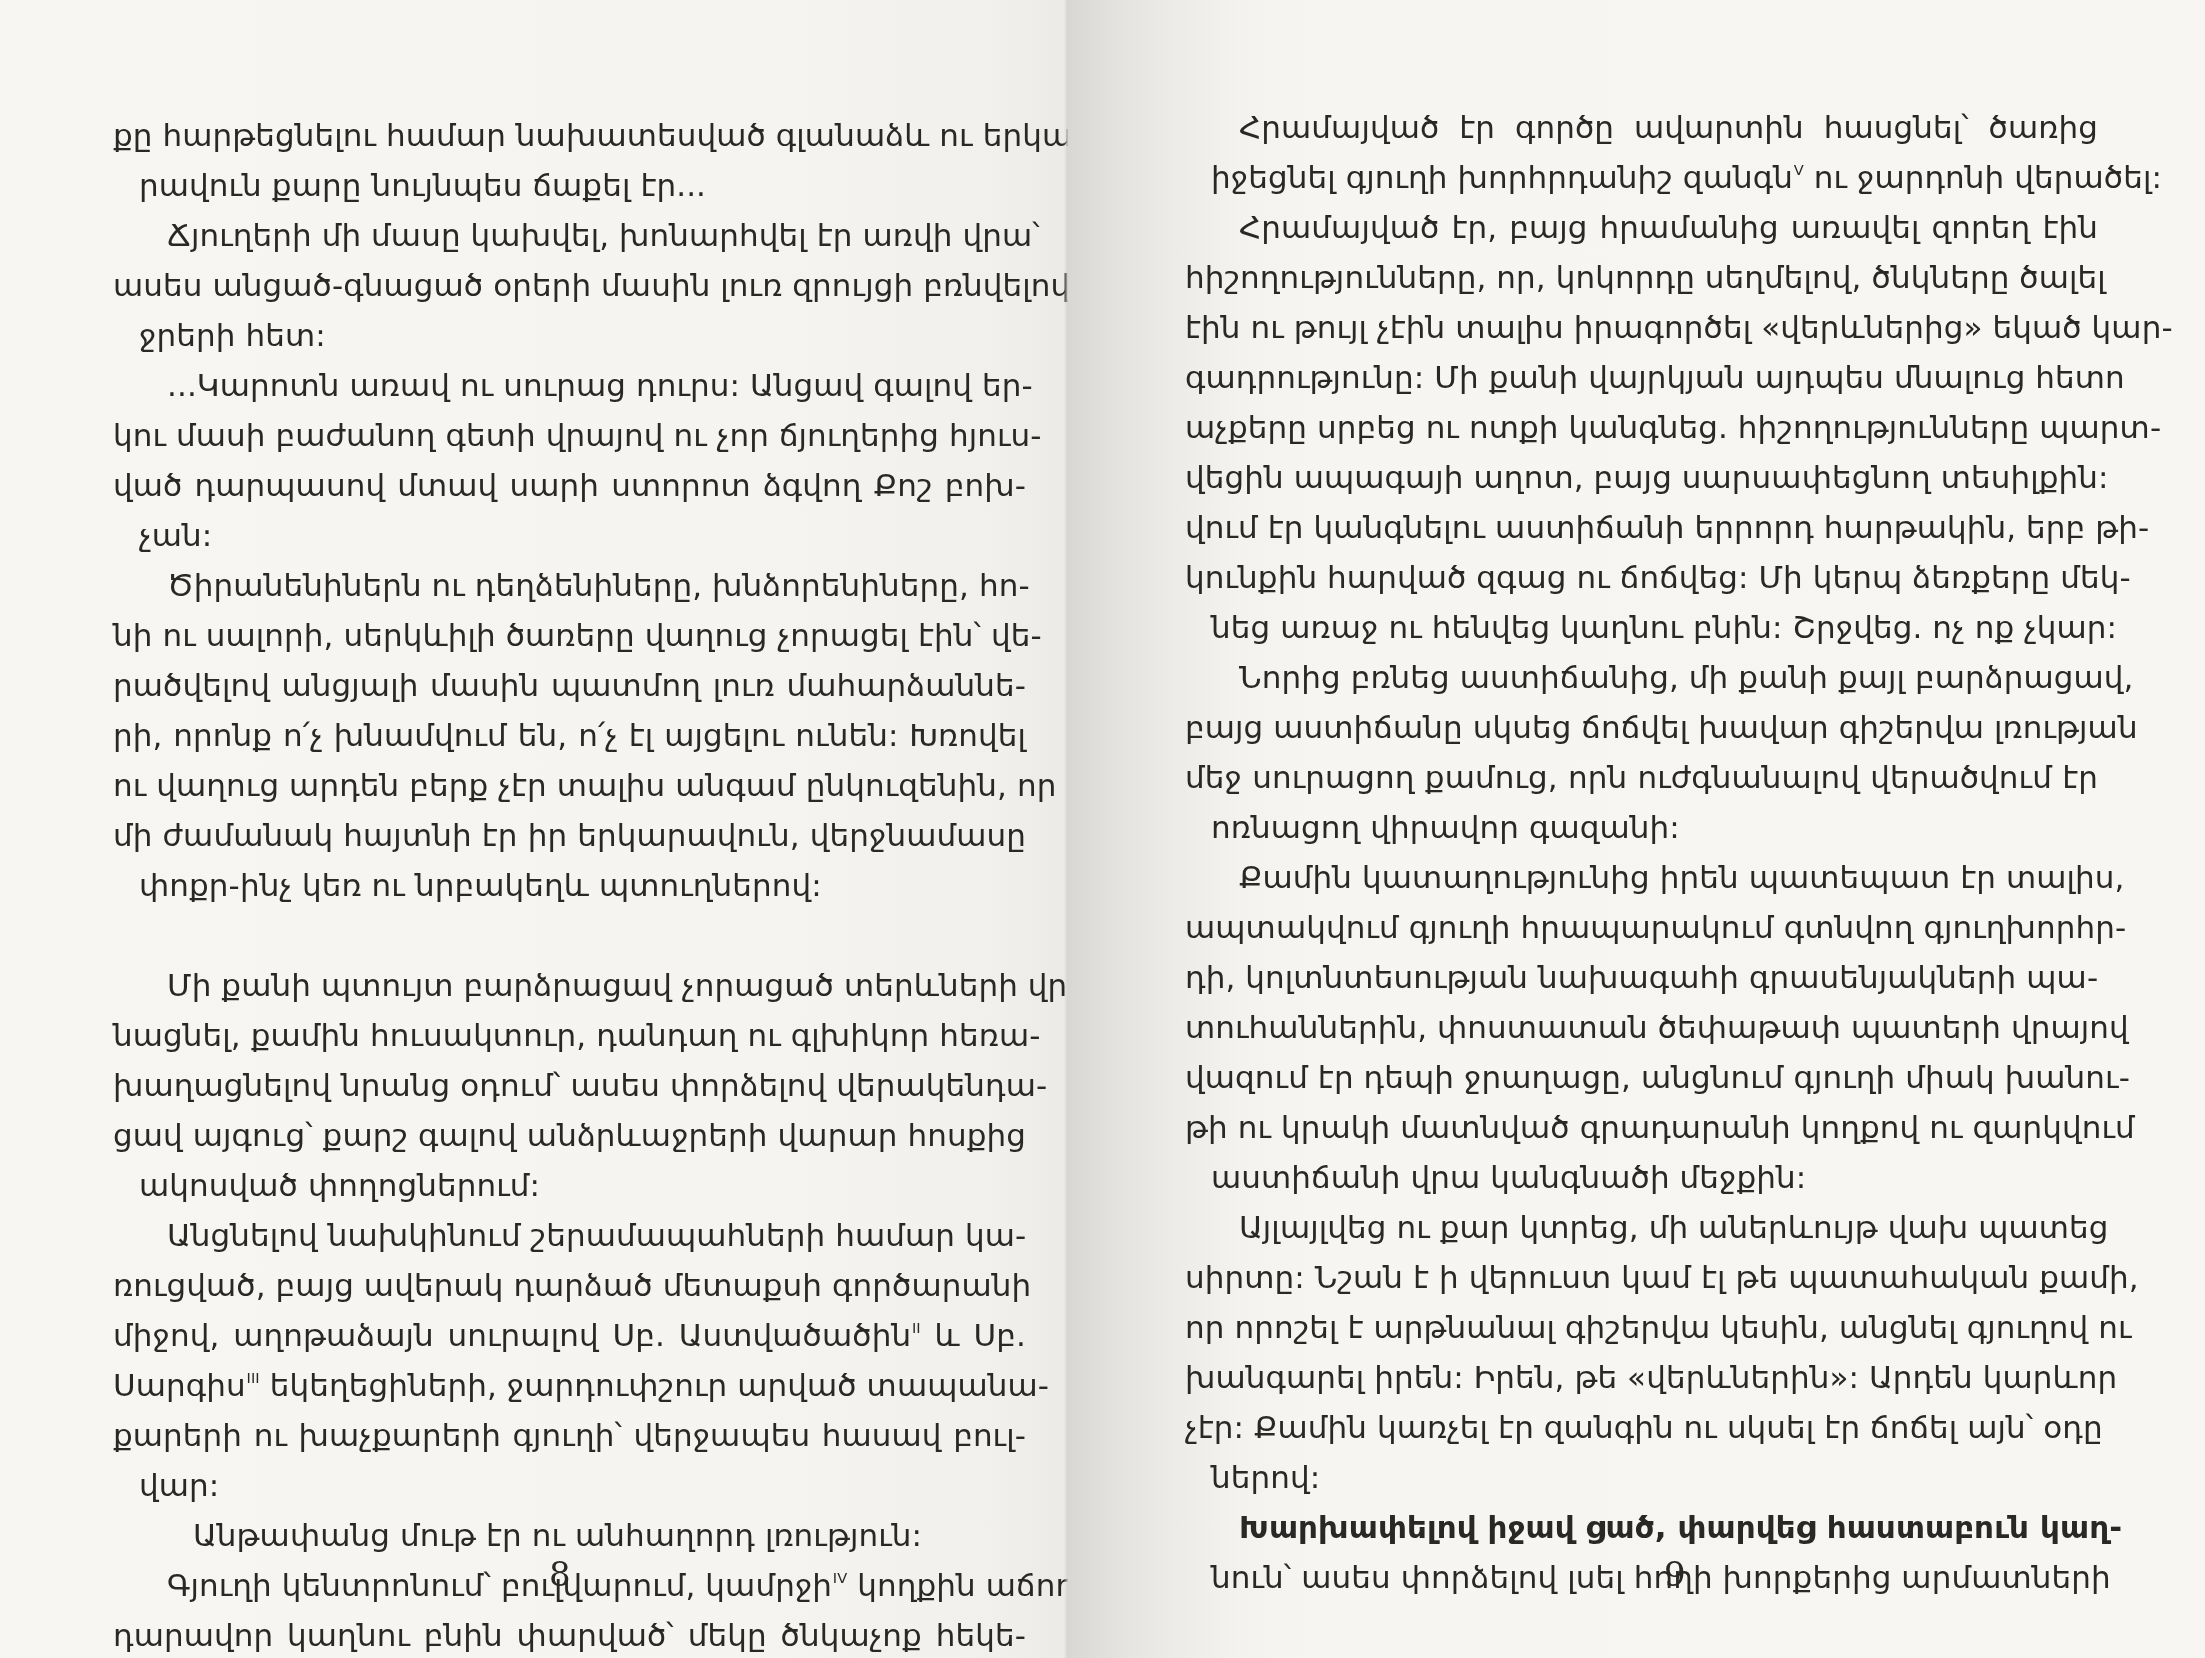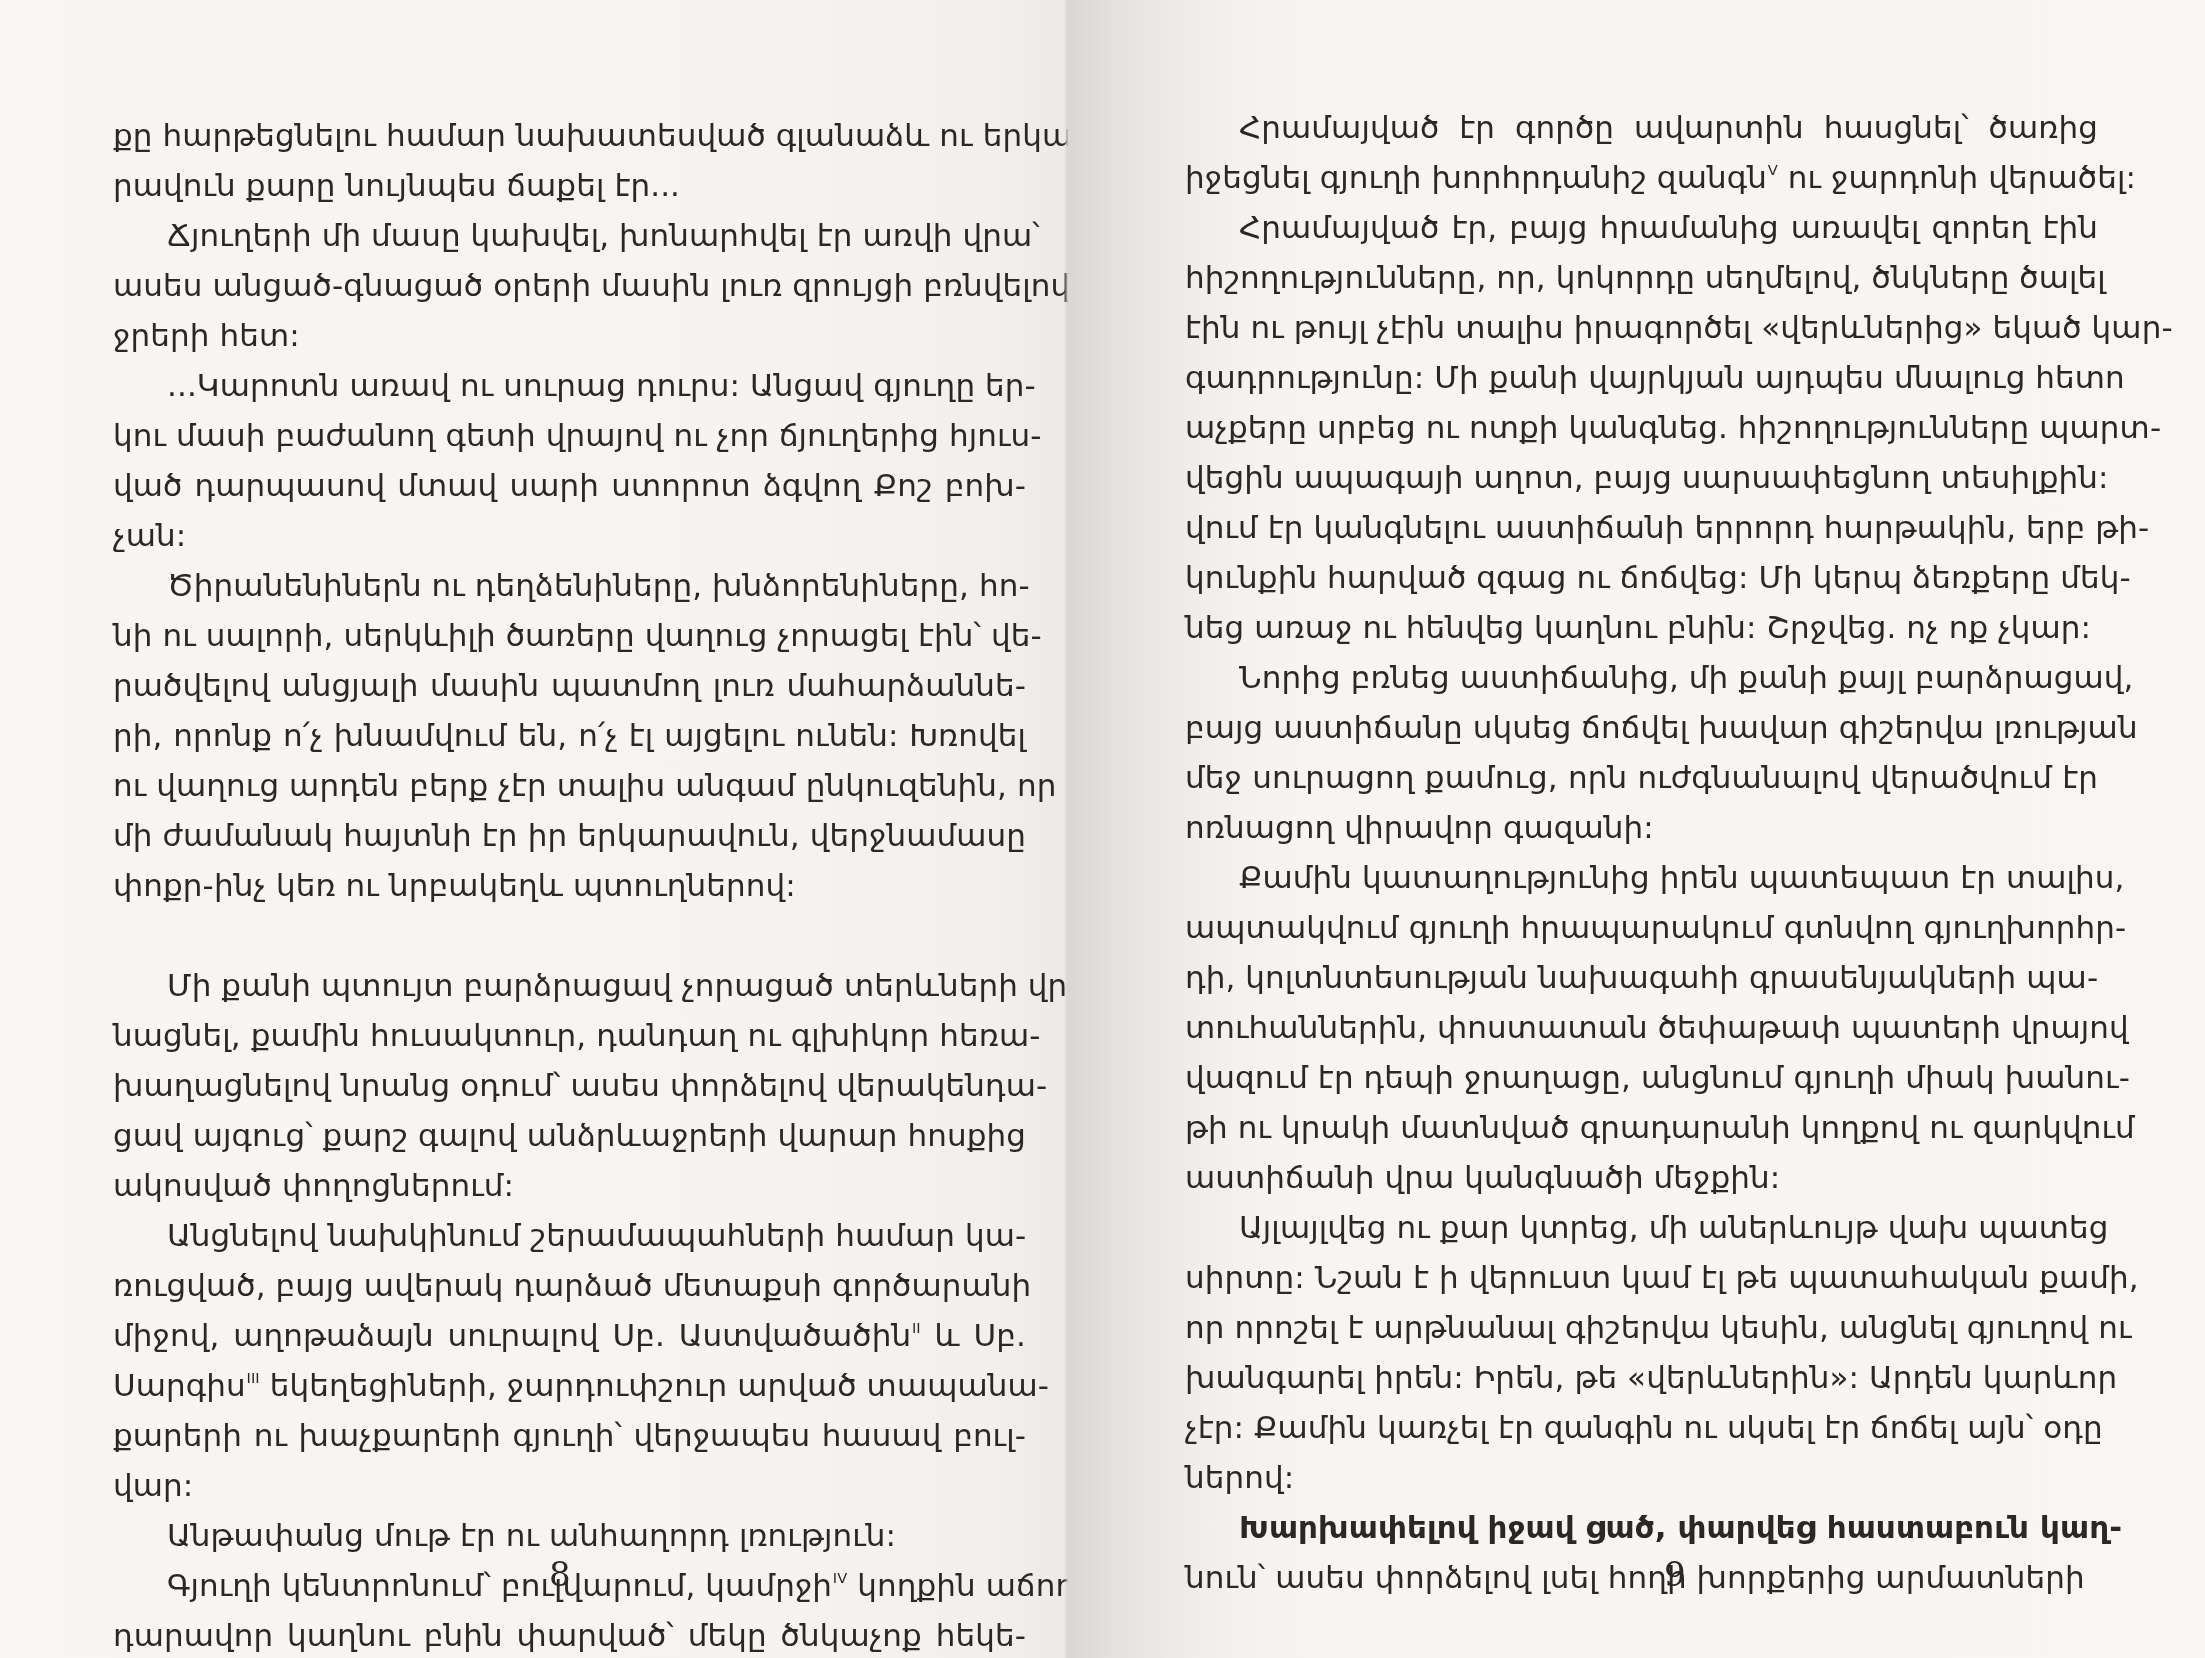--- a/index.html
+++ b/index.html
@@ -63,20 +63,21 @@
     .para.noindent { text-indent: 0; }
     .para.gap-before { margin-top: 50px; }
     .line {
       display: block;
       text-align: justify;
       text-align-last: justify;
       white-space: nowrap;
     }
     .line.last {
       text-align-last: left;
+      margin-left: 26px;
     }
     sup.fn {
       font-size: 14.6px;
       vertical-align: 13px;
       line-height: 0;
       margin-left: 0.7px;
     }
     .page-number {
       position: absolute;
       top: 1554px;
@@ -96,21 +97,21 @@
         <div class="para noindent" style="text-indent: 0px;">
           <span class="line">քը հարթեցնելու համար նախատեսված գլանաձև ու երկա-</span>
           <span class="line last">րավուն քարը նույնպես ճաքել էր...</span>
         </div>
         <div class="para" style="text-indent: 0px;">
           <span class="line" style="padding-left: 54px;">Ճյուղերի մի մասը կախվել, խոնարհվել էր առվի վրա՝</span>
           <span class="line">ասես անցած-գնացած օրերի մասին լուռ զրույցի բռնվելով</span>
           <span class="line last">ջրերի հետ:</span>
         </div>
         <div class="para" style="text-indent: 0px;">
-          <span class="line" style="padding-left: 54px;">...Կարոտն առավ ու սուրաց դուրս: Անցավ գյուղը եր-</span>
+          <span class="line" style="padding-left: 54px;">...Կարոտն առավ ու սուրաց դուրս: Անցավ գալով եր-</span>
           <span class="line">կու մասի բաժանող գետի վրայով ու չոր ճյուղերից հյուս-</span>
           <span class="line">ված դարպասով մտավ սարի ստորոտ ձգվող Քոշ բոխ-</span>
           <span class="line last">չան:</span>
         </div>
         <div class="para" style="text-indent: 0px;">
           <span class="line" style="padding-left: 54px;">Ծիրանենիներն ու դեղձենիները, խնձորենիները, հո-</span>
           <span class="line">նի ու սալորի, սերկևիլի ծառերը վաղուց չորացել էին՝ վե-</span>
           <span class="line">րածվելով անցյալի մասին պատմող լուռ մահարձաննե-</span>
           <span class="line">րի, որոնք ո՛չ խնամվում են, ո՛չ էլ այցելու ունեն: Խռովել</span>
           <span class="line">ու վաղուց արդեն բերք չէր տալիս անգամ ընկուզենին, որ</span>

